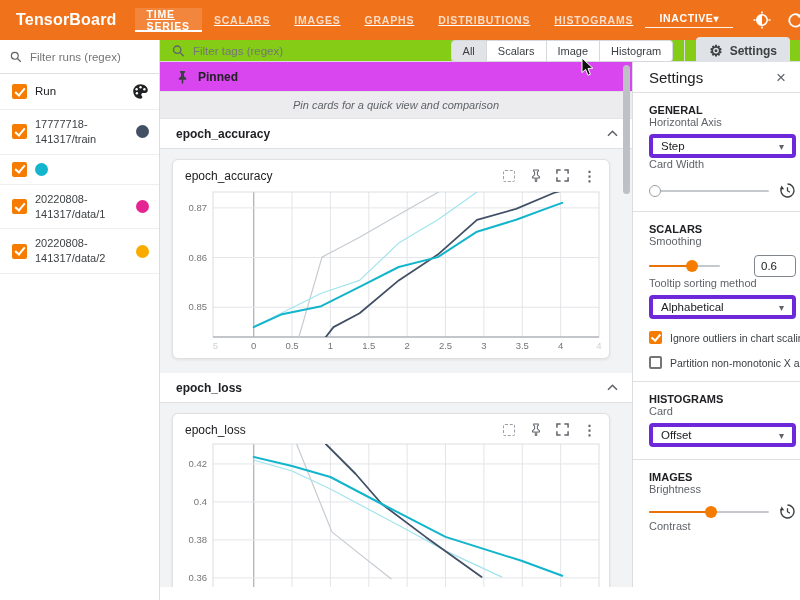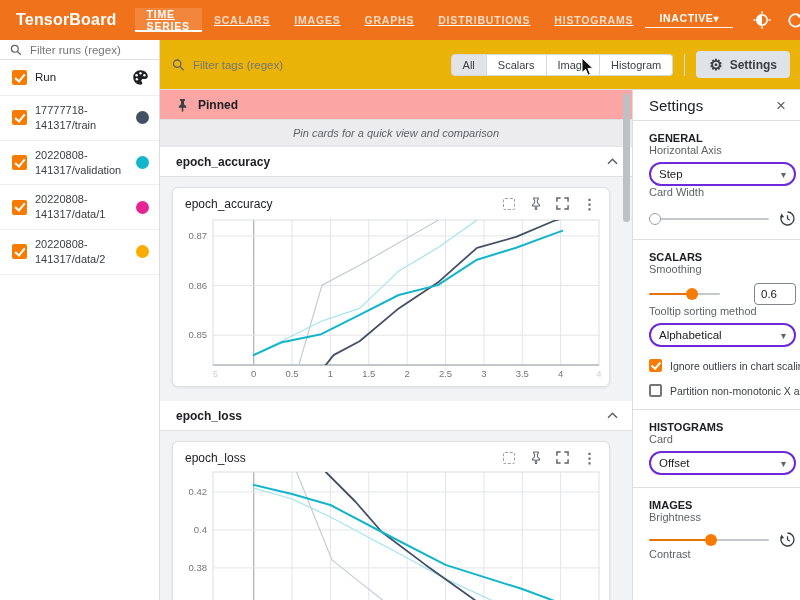--- a/index.html
+++ b/index.html
@@ -13,46 +13,46 @@
   .tab { display:flex; align-items:center; padding:0 12px; font-size:10.5px; font-weight:bold; letter-spacing:.8px; color:rgba(255,255,255,.75); cursor:pointer; }
   .tab.active { color:#fff; background:rgba(255,255,255,.14); box-shadow:inset 0 -2px 0 #fff; }
   .appbar-right { margin-left:auto; display:flex; align-items:center; gap:15px; padding-right:18px; }
   .reload-select { display:flex; flex-direction:column; justify-content:center; margin-right:4px; }
   .reload-row { display:flex; align-items:center; font-size:10.5px; font-weight:bold; letter-spacing:.6px; padding-bottom:3px; border-bottom:1px solid rgba(255,255,255,.9); min-width:88px;justify-content:center; }
   .appbar-icon { width:19px; height:19px; display:flex; align-items:center; justify-content:center; cursor:pointer; }
   .gear-glyph { font-size:17px; line-height:1; }
 
   
   .sidebar { position:absolute; left:0; top:40px; width:160px; height:560px; background:#fff; border-right:1px solid #dadce0; }
-  .side-search { height:20px; display:flex; align-items:center; gap:8px; padding:0 10px; border-bottom:1px solid #e0e0e0; }
+  .side-search { height:34px; display:flex; align-items:center; gap:8px; padding:0 10px; border-bottom:1px solid #e0e0e0; }
   .ph-text { color:#5f6368; font-size:11.5px; border:none; outline:none; background:transparent; width:100%; font-family:inherit; }
   .run-row { display:flex; align-items:center; gap:8px; padding:7px 10px 7px 12px; border-bottom:1px solid #eeeeee; }
   .run-row .lbl { flex:1; font-size:11px; line-height:1.35; color:#3c4043; overflow-wrap:break-word; min-width:0; }
   .run-row .lbl.hdr { font-size:11.5px; color:#202124; }
   .cbx { width:15px; height:15px; border-radius:2px; background:#f57c00; position:relative; flex:none; cursor:pointer; }
   .cbx::after { content:""; position:absolute; left:4.5px; top:1.5px; width:4px; height:8px; border:solid #fff; border-width:0 2px 2px 0; transform:rotate(40deg); }
   .cbx.off { background:#fff; border:2px solid #757575; }
   .cbx.off::after { display:none; }
   .dot { width:13px; height:13px; border-radius:50%; flex:none; }
 
   
   .eastwrap { position:absolute; left:160px; top:40px; width:640px; height:560px; }
-  .toolbar { height:50px; background:#eab308; border-bottom:1px solid #dadce0; display:flex; align-items:center; padding:0 10px 0 12px; }
+  .toolbar { height:22px; background:#84cc16; border-bottom:1px solid #dadce0; display:flex; align-items:center; padding:0 10px 0 12px; }
   .toolbar .search { display:flex; align-items:center; gap:8px; flex:1; min-width:0; }
   .chips { display:flex; }
   .chip { font-size:11px; color:#3c4043; background:#fff; border:1px solid #d5d8dc; border-left:none; padding:4px 11px; cursor:pointer; white-space:nowrap; }
   .chip:first-child { border-left:1px solid #d5d8dc; border-radius:4px 0 0 4px; }
   .chip:last-child { border-radius:0 4px 4px 0; }
   .chip.selected { background:#e1e3e6; }
   .vdiv { width:1px; height:22px; background:#dadce0; margin:0 11px; }
   .settings-btn { display:flex; align-items:center; gap:7px; background:#dfe2e6; border:none; border-radius:4px; padding:6px 13px; font-size:12px; font-weight:bold; color:#3c4043; cursor:pointer; font-family:inherit; }
 
   .mainrow { display:flex; height:525px; }
   .main { width:472px; position:relative; background:#f1f3f4; overflow:hidden; }
-  .pinned-row { background:#fca5a5; display:flex; align-items:center; gap:9px; padding:8px 16px; border-bottom:1px solid #e0e0e0; height:30px; }
+  .pinned-row { background:#d946ef; display:flex; align-items:center; gap:9px; padding:8px 16px; border-bottom:1px solid #e0e0e0; height:30px; }
   .pinned-row b { font-size:12px; }
   .hint-band { height:27px; background:#ececee; border-bottom:1px solid #e4e4e6; display:flex; align-items:center; justify-content:center; font-style:italic; font-size:11px; color:#5f6368; }
   .sec-hdr { background:#fff; height:30px; display:flex; align-items:center; justify-content:space-between; padding:0 14px 0 16px; border-bottom:1px solid #e0e0e0; cursor:pointer; }
   .sec-hdr b { font-size:12px; }
   .cards { padding:10px 22px 14px 12px; }
   .card { background:#fff; border:1px solid #e0e0e0; border-radius:6px; box-shadow:0 1px 3px rgba(0,0,0,.08); overflow:hidden; }
   .card-hdr { display:flex; align-items:center; padding:8px 12px 3px 12px; }
   .card-hdr .t { font-size:12px; color:#202124; flex:1; }
   .card-icons { display:flex; align-items:center; gap:12px; color:#5f6368; }
   .ci { width:15px; height:15px; display:flex; align-items:center; justify-content:center; cursor:pointer; }
@@ -63,21 +63,21 @@
 
   
   .panel { width:168px; background:#fff; border-left:1px solid #dadce0; overflow:hidden; }
   .panel-hdr { display:flex; align-items:center; justify-content:space-between; padding:7px 14px 6px 16px; border-bottom:1px solid #e0e0e0; }
   .panel-hdr .t { font-size:15px; }
   .close-x { font-size:17px; color:#5f6368; cursor:pointer; line-height:1; }
   .psec { padding:11px 4px 12px 16px; border-bottom:1px solid #e0e0e0; }
   .psec:last-child { border-bottom:none; }
   .psec h4 { font-size:11px; font-weight:bold; color:#202124; }
   .plabel { font-size:11px; color:#5f6368; }
-  .pselect { margin-top:6px; height:24px; border:2px solid #6d28d9; border-radius:12px; display:flex; align-items:center; justify-content:space-between; padding:0 8px; font-size:11.5px; color:#202124; cursor:pointer; background:#fff; }
+  .pselect { margin-top:6px; height:24px; border:4px solid #6d28d9; border-radius:4px; display:flex; align-items:center; justify-content:space-between; padding:0 8px; font-size:11.5px; color:#202124; cursor:pointer; background:#fff; }
   .caret { color:#5f6368; font-size:10px; }
   .slider-row { display:flex; align-items:center; margin-top:12px; }
   .slider { flex:1; height:12px; position:relative; cursor:pointer; }
   .track { position:absolute; left:0; right:0; top:5px; height:2px; background:#c5c9ce; border-radius:1px; }
   .fill { position:absolute; left:0; top:5px; height:2px; background:#e8710a; border-radius:1px; }
   .thumb { position:absolute; top:0; width:12px; height:12px; border-radius:50%; background:#f57c00; margin-left:-6px; }
   .thumb.hollow { background:#fff; border:1.5px solid #9aa0a6; }
   .reset { width:17px; height:17px; margin-left:10px; flex:none; cursor:pointer; }
   .sm-input { width:42px; height:22px; border:1px solid #80868b; border-radius:4px; font-size:11.5px; text-align:left; padding:0 6px; margin-left:10px; font-family:inherit; color:#202124; }
   .chk-row { display:flex; align-items:center; gap:8px; margin-top:12px; }
@@ -149,21 +149,20 @@
         <circle cx="4.9" cy="10.3" r="1.2" fill="#fff"></circle>
     </svg>
   </div>
   <div class="run-row">
     <span class="cbx"></span>
     <span class="lbl">17777718-141317/train</span>
     <span class="dot" style="background: rgb(66, 80, 102);"></span>
   </div>
   <div class="run-row">
     <span class="cbx"></span>
-    <span class="lbl">20220808-141317/validation</span>
     <span class="dot" style="background: rgb(18, 181, 203);"></span>
   </div>
   <div class="run-row">
     <span class="cbx"></span>
     <span class="lbl">20220808-141317/data/1</span>
     <span class="dot" style="background: rgb(229, 37, 146);"></span>
   </div>
   <div class="run-row">
     <span class="cbx"></span>
     <span class="lbl">20220808-141317/data/2</span>

